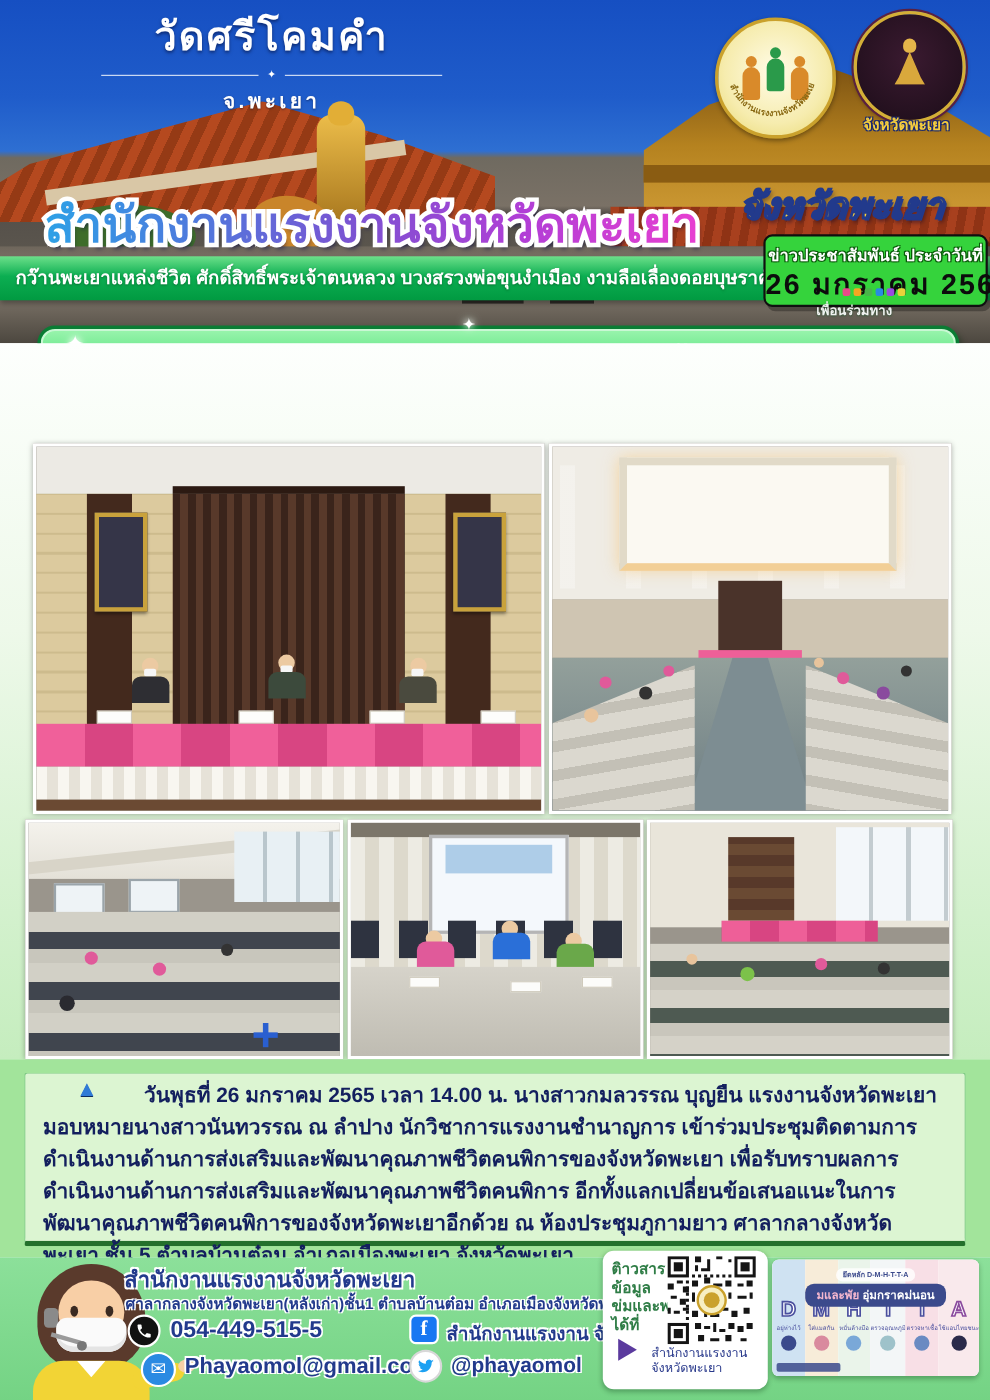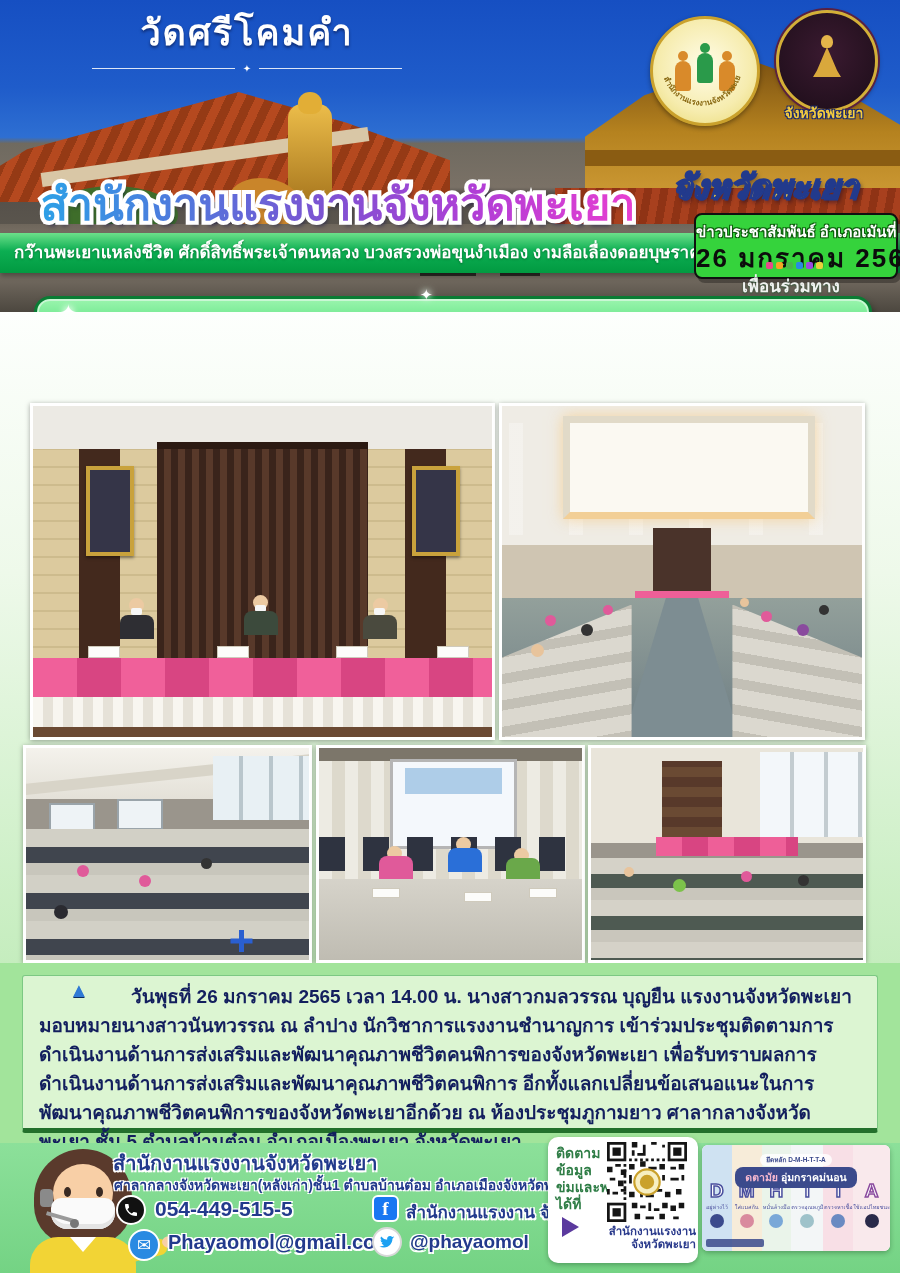--- a/index.html
+++ b/index.html
@@ -72,21 +72,21 @@
     text-shadow:0 1px 2px rgba(0,60,20,.5);}
 
   
   .date-box{position:absolute;left:694px;top:213px;width:200px;height:62px;
     background:#35d33c;border:2px solid #101010;border-radius:8px;text-align:center;
     box-shadow:3px 4px 0 rgba(0,0,0,.3);}
   .date-l1{font-size:15px;font-weight:bold;color:#fff;margin-top:5px;white-space:nowrap;
     text-shadow:-1px -1px 0 #0a5c0a,1px -1px 0 #0a5c0a,-1px 1px 0 #0a5c0a,1px 1px 0 #0a5c0a;}
   .date-l2{font-size:26px;font-weight:bold;color:#0c0c0c;line-height:1.15;letter-spacing:2px;white-space:nowrap;}
 
-  .watermark{position:absolute;left:742px;top:272px;font-size:17px;font-weight:bold;
+  .watermark{position:absolute;left:742px;top:272px;font-size:12px;font-weight:bold;
     color:rgba(255,255,255,.92);text-shadow:0 1px 2px rgba(0,80,30,.6);white-space:nowrap;}
   .wm-dots{position:absolute;left:766px;top:262px;display:flex;gap:3px;}
   .wm-dots i{width:7px;height:7px;border-radius:2px;display:block;}
 
   
   .headline-box{position:absolute;left:34px;top:296px;width:832px;height:97px;border-radius:16px;
     background:linear-gradient(180deg,#9bf5ae 0%,#3fd96c 45%,#0fb24a 100%);
     border:3px solid #0a7c34;box-shadow:0 0 0 2px #c9f7d4 inset,2px 4px 6px rgba(0,40,10,.4);
     text-align:center;}
   .headline-l{font-weight:bold;color:#1515a0;white-space:nowrap;
@@ -189,22 +189,22 @@
     font-family:"Liberation Serif",serif;position:absolute;}
   .ic-tw{left:372px;top:84px;width:30px;height:30px;background:#fff;border:2px solid #d8d8d8;}
 
   
   .qr-panel{position:absolute;left:548px;top:-6px;width:150px;height:126px;background:#fff;border-radius:10px;
     box-shadow:0 2px 5px rgba(0,40,10,.3);}
   .qr-follow{position:absolute;left:8px;top:8px;font-size:14px;font-weight:bold;color:#2f7d46;line-height:17px;}
   .qr-tri{position:absolute;left:14px;top:80px;width:0;height:0;
     border-top:10px solid transparent;border-bottom:10px solid transparent;border-left:17px solid #5b3a9e;}
   .qr-svg{position:absolute;left:56px;top:5px;}
-  .qr-cap{position:absolute;left:44px;top:88px;width:104px;text-align:right;
-    font-size:11.5px;font-weight:bold;color:#2a3a8c;line-height:13px;}
+  .qr-cap{position:absolute;left:44px;top:88px;width:104px;text-align:left;
+    font-size:11.5px;font-weight:normal;color:#2a3a8c;line-height:13px;}
 
   
   .dm-card{position:absolute;left:702px;top:2px;width:188px;height:106px;border-radius:6px;overflow:hidden;
     background:#fff;box-shadow:0 2px 5px rgba(0,40,10,.3);display:flex;}
   .dm-col{flex:1;display:flex;flex-direction:column;align-items:center;padding-top:36px;}
   .dm-letter{font-size:19px;font-weight:bold;color:#fff;-webkit-text-stroke:1.5px #4a4f9e;line-height:20px;}
   .dm-letter.alt{-webkit-text-stroke:1.5px #8a4a9e;}
   .dm-label{font-size:5.5px;color:#4a4f9e;margin-top:2px;white-space:nowrap;}
   .dm-ico{width:14px;height:14px;border-radius:50%;margin-top:3px;}
   .dm-top{position:absolute;left:0;top:3px;width:100%;text-align:center;}
@@ -248,20 +248,21 @@
     <div class="doorway" style="left:500px;width:40px;"></div>
   </div>
 
   <div class="temple-name">
     <div class="t1">วัดศรีโคมคำ</div>
     <div class="t-div">
       <span class="line"></span>
         <span>✦</span>
         <span class="line"></span>
     </div>
+    <div class="t2">จ.พะเยา</div>
   </div>
 
   <div class="seal-min">
     <div class="fig" style="left:22px;top:42px;background:#d98a2a;">
         <i class="fig-head" style="background:#d98a2a;"></i>
       </div>
     <div class="fig" style="left:44px;top:34px;background:#2a9a4a;">
         <i class="fig-head" style="background:#2a9a4a;"></i>
       </div>
     <div class="fig" style="left:66px;top:42px;background:#d98a2a;">
@@ -288,21 +289,21 @@
     <div class="layer grad">สำนักงานแรงงานจังหวัดพะเยา</div>
   </div>
 
   <div class="prov-banner">จังหวัดพะเยา</div>
 
   <div class="slogan-band">
     <div class="slogan-text">กว๊านพะเยาแหล่งชีวิต ศักดิ์สิทธิ์พระเจ้าตนหลวง บวงสรวงพ่อขุนงำเมือง งามลือเลื่องดอยบุษราคัม</div>
   </div>
 
   <div class="date-box">
-    <div class="date-l1">ข่าวประชาสัมพันธ์ อำเภอเมันที่</div>
+    <div class="date-l1">ข่าวประชาสัมพันธ์ ประจำวันที่</div>
     <div class="date-l2">26 มกราคม 2565</div>
   </div>
 
   <div class="wm-dots">
     <i style="background:#e84a8a;"></i>
       <i style="background:#f5a623;"></i>
       <i style="background:#4ab54a;"></i>
     <i style="background:#2a8ae2;"></i>
       <i style="background:#9a4ae2;"></i>
       <i style="background:#e8d23a;"></i>
@@ -454,21 +455,21 @@
 
     <div class="ic-circle ic-tw">
       <svg width="18" height="18" viewBox="0 0 24 24">
           <path fill="#1da1f2" d="M22 5.8c-.7.3-1.5.6-2.3.7.8-.5 1.4-1.3 1.7-2.2-.8.5-1.6.8-2.5 1a3.9 3.9 0 0 0-6.7 3.6A11 11 0 0 1 4.1 4.7a3.9 3.9 0 0 0 1.2 5.2c-.6 0-1.2-.2-1.8-.5 0 1.9 1.3 3.5 3.1 3.8-.6.2-1.2.2-1.8.1.5 1.6 2 2.7 3.6 2.7A7.8 7.8 0 0 1 2 17.6 11 11 0 0 0 8 19.3c7.2 0 11.2-6 11.2-11.2v-.5c.8-.6 1.5-1.3 2-2z"></path>
         </svg>
     </div>
     <div class="f-txt" style="left:410px;top:88px;font-size:19px;">@phayaomol</div>
 
     <div class="qr-panel">
       <div class="qr-follow">
-        <div>ติดตาม</div>
+        <div>ติาวสาร</div>
         <div>ข้อมูล</div>
         <div>ข่มและพ</div>
         <div>ได้ที่</div>
       </div>
       <div class="qr-tri"></div>
       <svg class="qr-svg" width="86" height="80" viewBox="0 0 29 29">
         <rect width="29" height="29" fill="#fff"></rect>
         <g fill="#151515">
           <rect x="0" y="0" width="7" height="7"></rect>
             <rect x="1" y="1" width="5" height="5" fill="#fff"></rect>
@@ -517,18 +518,18 @@
         <div class="dm-label">ตรวจหาเชื้อ</div>
         <div class="dm-ico" style="background:#6a8ac2;"></div>
       </div>
       <div class="dm-col" style="background:#f9e9ec;">
         <div class="dm-letter alt">A</div>
         <div class="dm-label">ใช้แอปไทยชนะ</div>
         <div class="dm-ico" style="background:#2a2a4a;"></div>
       </div>
       <div class="dm-top">
         <div><span class="dm-pill">ยึดหลัก D-M-H-T-T-A</span></div>
-        <div class="dm-ribbon"><span class="pink">ดตามัย</span> <span>อุ่มกราคม่นอน</span></div>
+        <div class="dm-ribbon"><span class="pink">มและพัย</span> <span>อุ่มกราคม่นอน</span></div>
       </div>
       <div class="dm-strip"></div>
     </div>
   </div>
 </div>
 
 </body></html>

